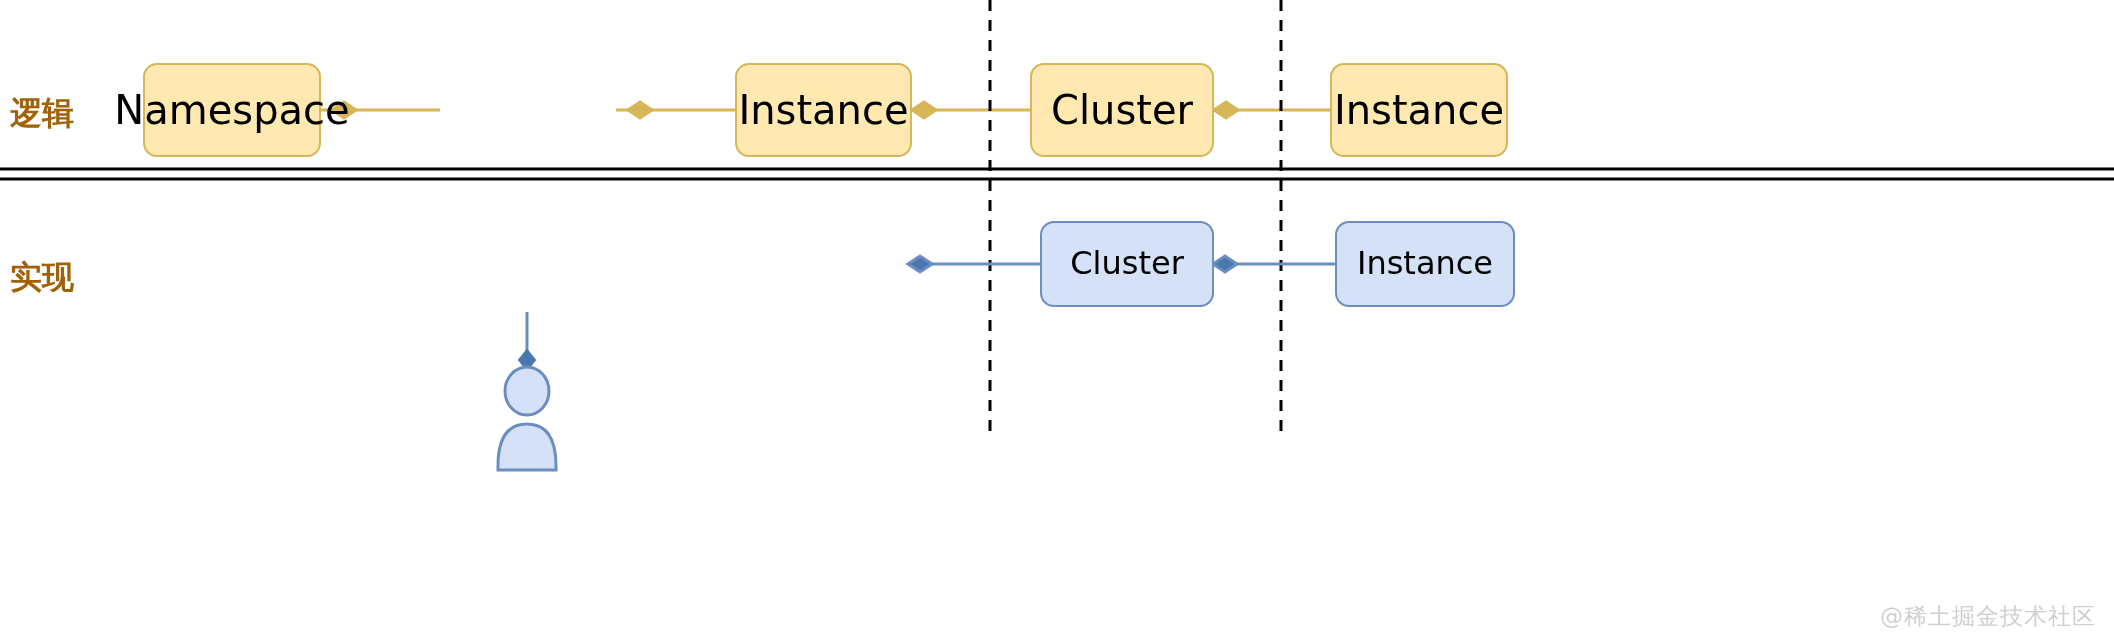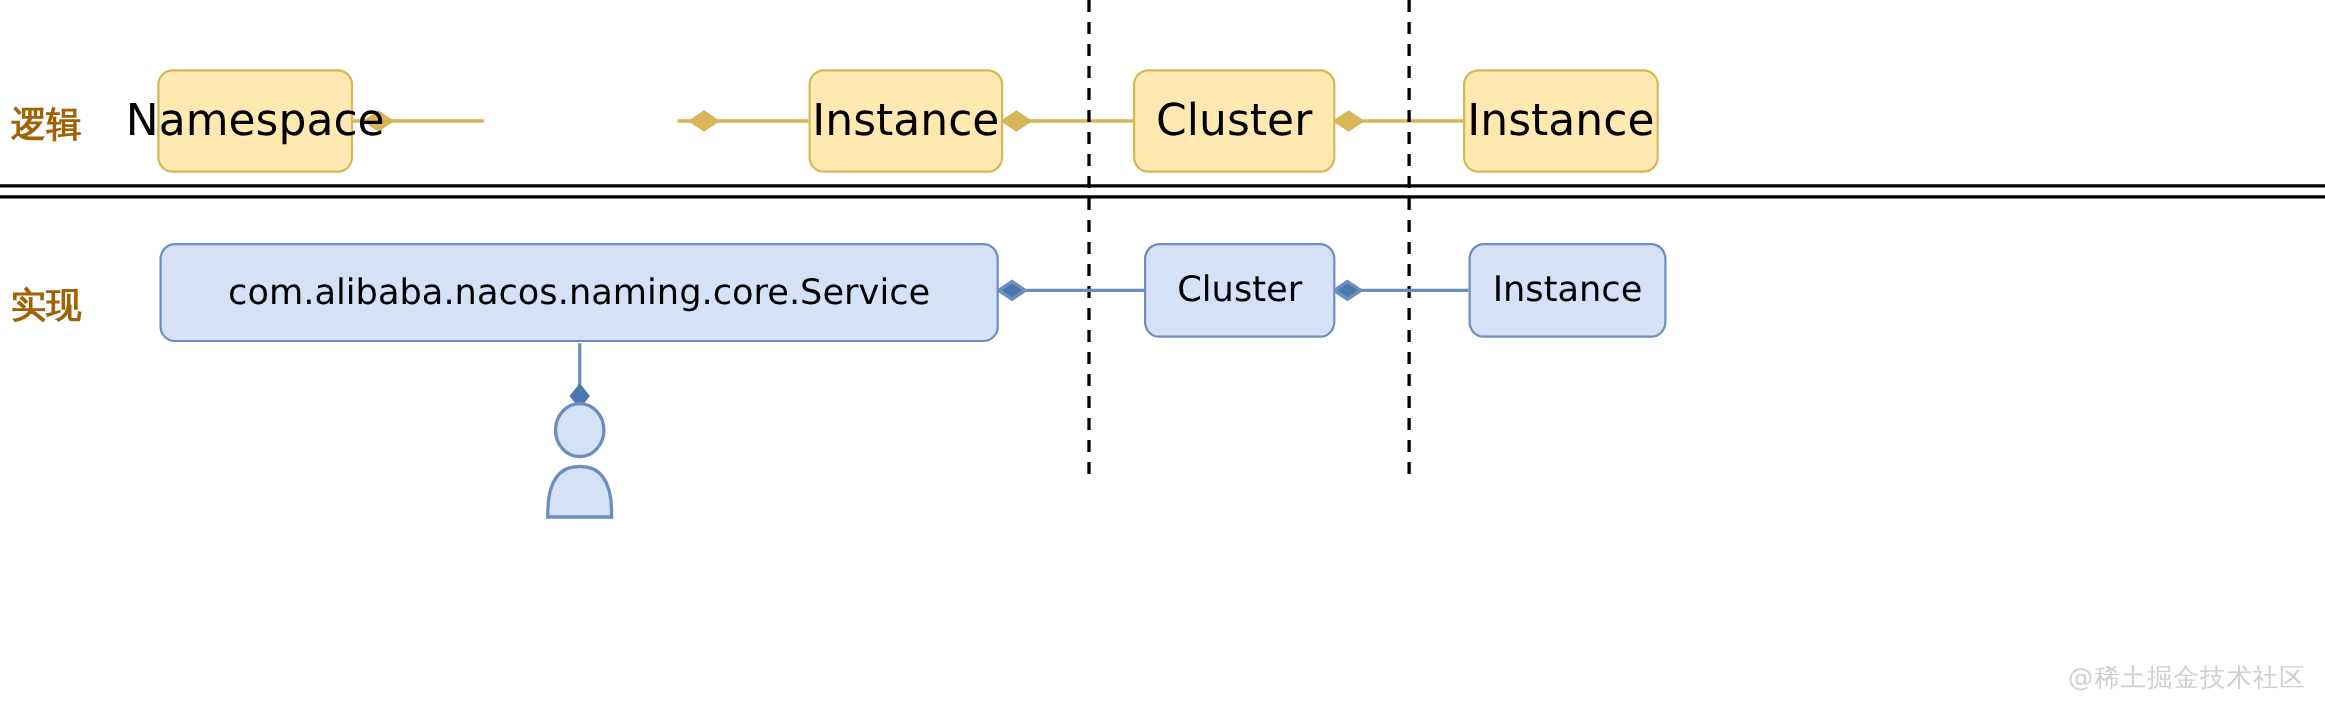--- a/index.html
+++ b/index.html
@@ -88,23 +88,20 @@
   </div>
 
   <div class="node logic-node" style="left:1030px; top:63px; width:184px; height:94px;">
     <span>Cluster</span>
   </div>
 
   <div class="node logic-node" style="left:1330px; top:63px; width:178px; height:94px;">
     <span>Instance</span>
   </div>
 
-  <div class="node impl-node" style="left:145px; top:221px; width:763px; height:90px;">
-    <span>com.alibaba.nacos.naming.core.Service</span>
-  </div>
 
   <div class="node impl-node" style="left:1040px; top:221px; width:174px; height:86px;">
     <span>Cluster</span>
   </div>
 
   <div class="node impl-node" style="left:1335px; top:221px; width:180px; height:86px;">
     <span>Instance</span>
   </div>
 
 

